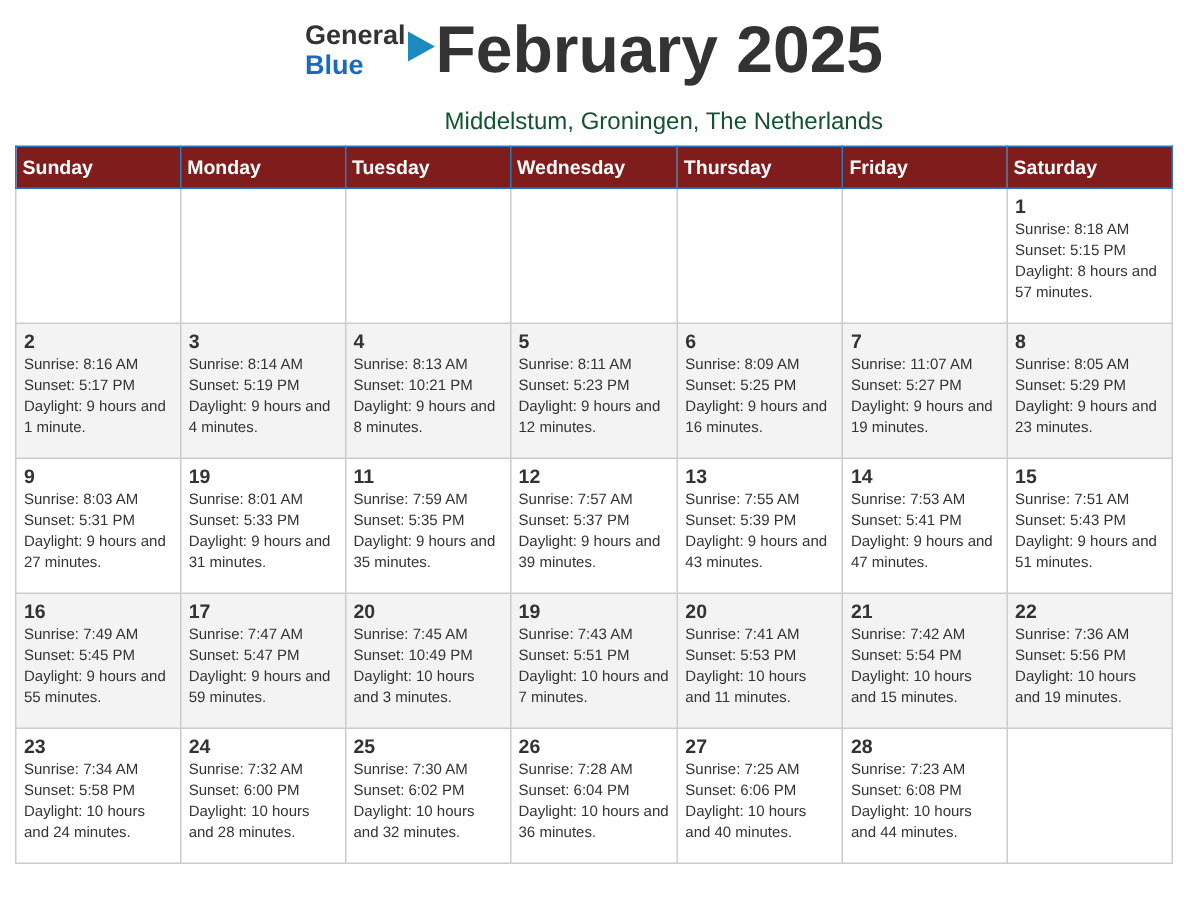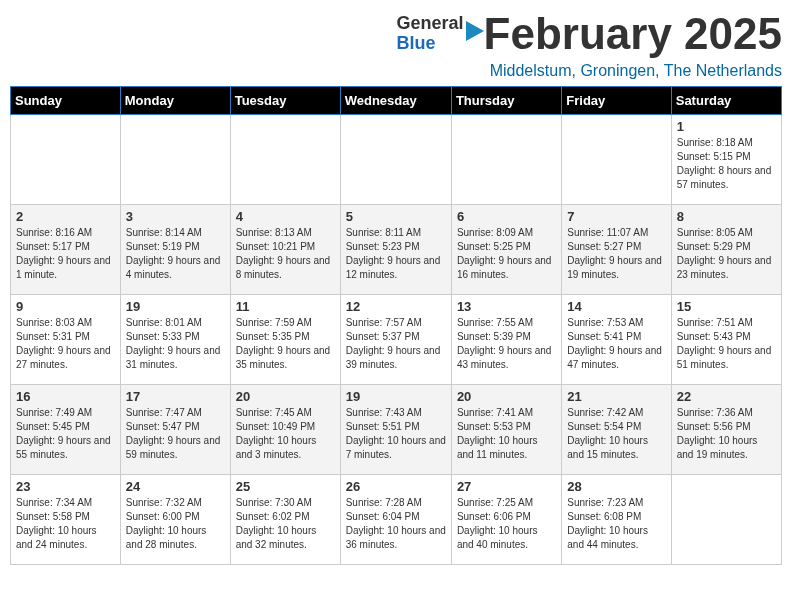--- a/index.html
+++ b/index.html
@@ -6,21 +6,21 @@
     body {
       font-family: Arial, sans-serif;
       background: #fff;
       width: 792px;
       min-height: 612px;
       padding: 10px;
     }
     .header {
       display: flex;
       align-items: flex-start;
-      justify-content: flex-end;
+      justify-content: center;
       margin-bottom: 6px;
     }
     .logo {
       display: flex;
       align-items: center;
       padding-top: 4px;
     }
     .logo-text {
       font-size: 18px;
       font-weight: bold;
@@ -41,22 +41,22 @@
       text-align: right;
     }
     .month-title {
       font-size: 44px;
       font-weight: bold;
       color: #333;
       line-height: 1.1;
     }
     .location {
       font-size: 16px;
-      color: #0369a1;
-      margin-top: 4px;
+      color: #14532d;
+      margin-top: 15px;
     }
     .calendar {
       width: 100%;
       border-collapse: collapse;
       border: 1px solid #ccc;
     }
     .calendar th {
       background-color: #2a7abf;
       color: #fff;
       font-size: 13px;
@@ -87,21 +87,21 @@
     .empty-cell {
       background: #f9f9f9;
     }
     tr:nth-child(odd) td {
       background-color: #fff;
     }
     tr:nth-child(even) td {
       background-color: #f3f3f3;
     }
     .calendar thead tr th {
-      background-color: #000000;
+      background-color: #7f1d1d;
     }
   </style>
 </head>
 <body>
 
 <div class="header">
   <div class="logo">
     <div>
       <div class="logo-text">
         <span class="logo-general">General</span><br>

